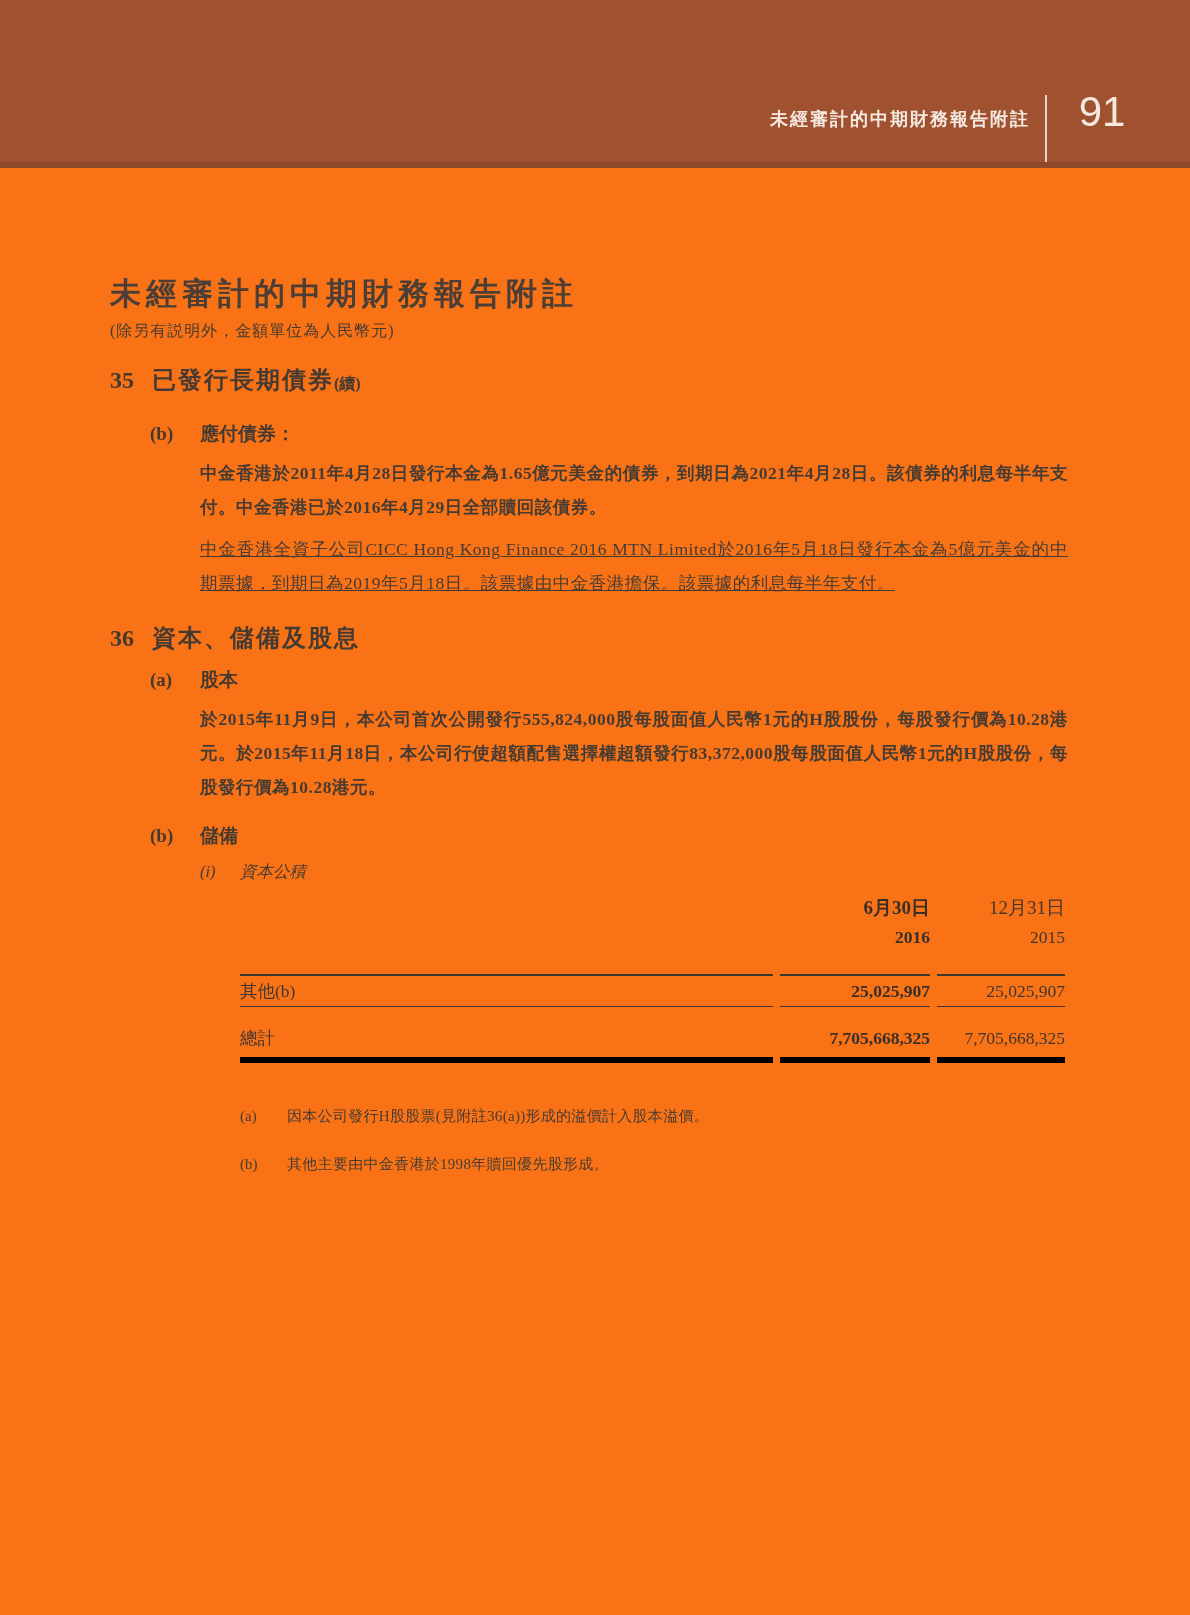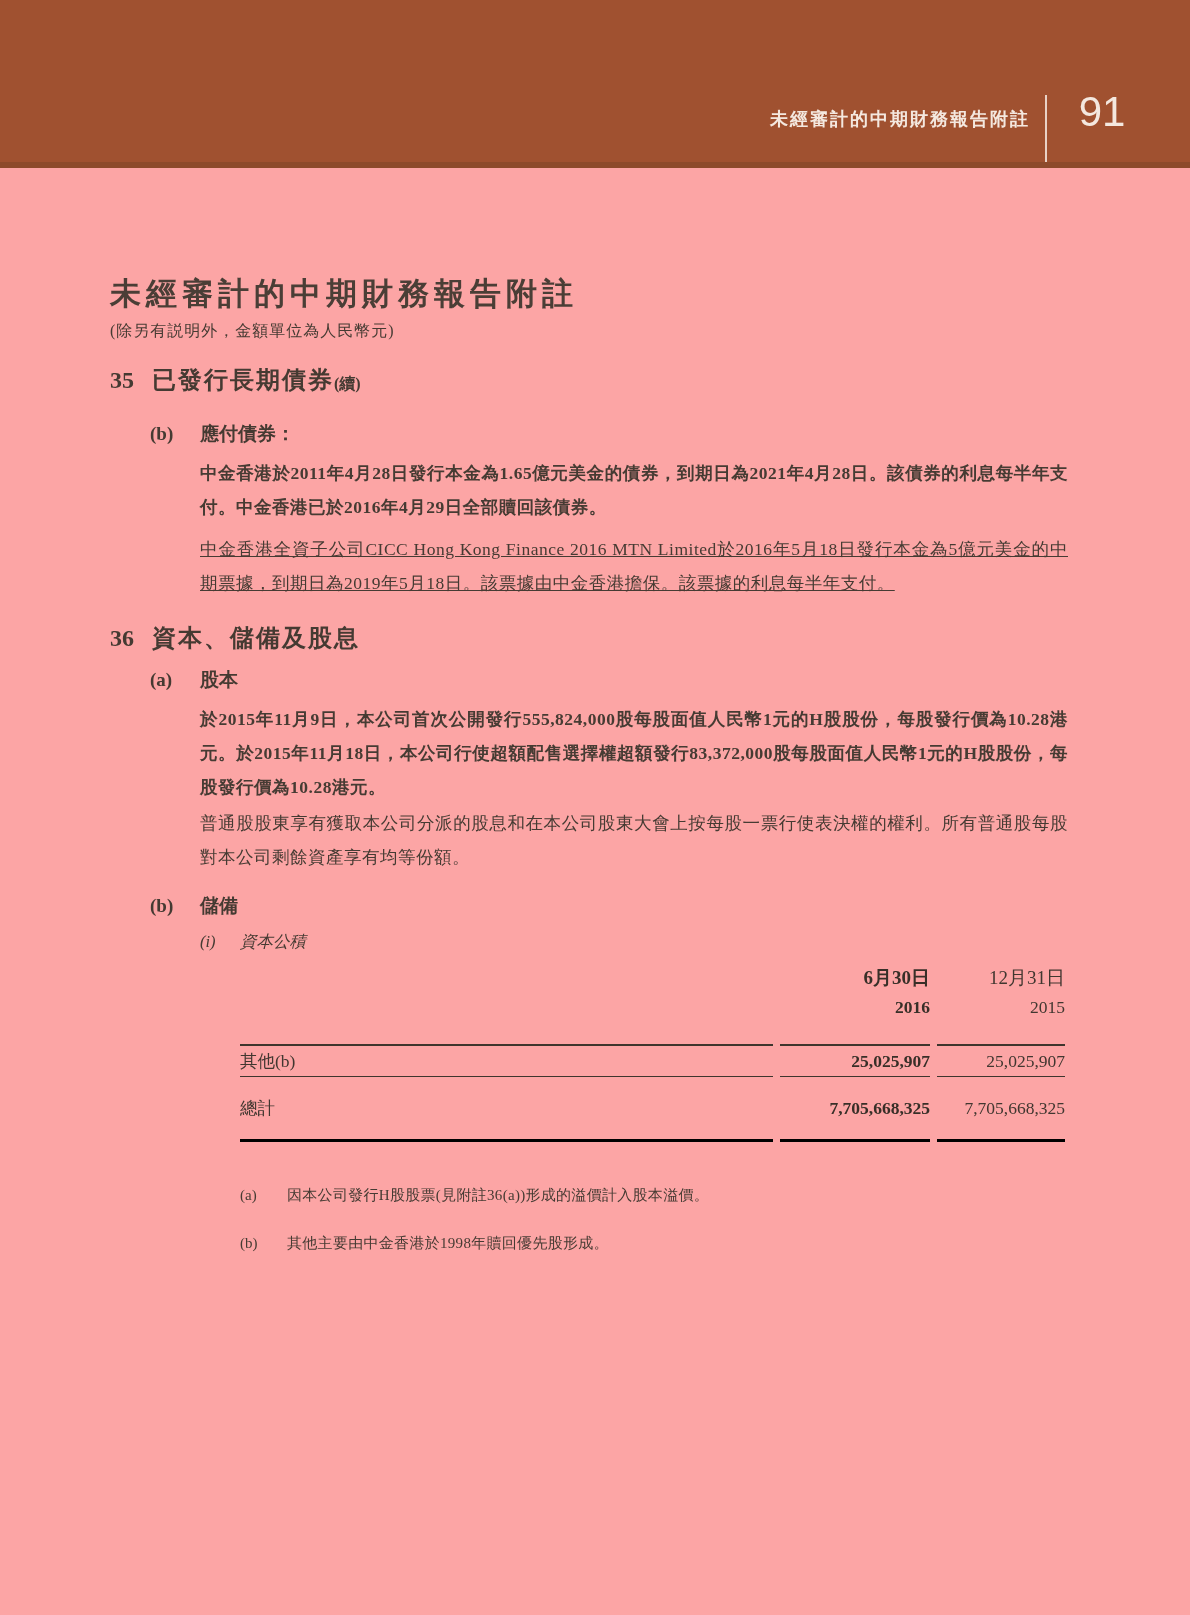--- a/index.html
+++ b/index.html
@@ -1,19 +1,19 @@
 <!DOCTYPE html>
 <html><head>
 <meta charset="utf-8">
 <style>
   * { margin:0; padding:0; box-sizing:border-box; }
   html,body { background:#e9e0da; }
   .page {
     position:relative; width:1190px; height:1615px; margin:0 auto;
-    background:#fca5a5; overflow:hidden;
+    background:#f97316; overflow:hidden;
     font-family:"Liberation Serif","DejaVu Serif",serif;
     color:#463b33;
   }
   
   .band { position:absolute; top:0; left:0; width:1190px; height:168px; background:#a05130; }
   .band::after { content:""; position:absolute; left:0; bottom:0; width:100%; height:6px; background:#8d4a2b; }
   .band-title {
     position:absolute; top:107px; right:160px;
     font-size:18px; font-weight:bold; letter-spacing:2px; color:#f4e8df;
   }
@@ -44,21 +44,21 @@
   table.fin { border-collapse:separate; border-spacing:7px 0; table-layout:fixed; width:839px; font-size:17.5px; color:#413730; }
   col.c-label { width:533px; } col.c-2016 { width:150px; } col.c-2015 { width:128px; }
   th,td { font-weight:normal; vertical-align:bottom; }
   .num { text-align:right; }
   .head-cell { padding-bottom:22px; border-bottom:2px solid #3e352d; }
   .head-date { font-size:19px; line-height:28px; }
   .head-year { font-size:17.5px; line-height:30px; }
   .b2016 { font-weight:bold; color:#382f28; }
   tr.row1 td { padding-top:16px; line-height:30px; }
   tr.row2 td { line-height:30px; border-bottom:1.5px solid #3e352d; }
-  tr.total td { padding-top:16px; padding-bottom:16px; line-height:30px; border-bottom:3px solid #000000; }
+  tr.total td { padding-top:16px; padding-bottom:4px; line-height:30px; border-bottom:6px solid #000000; }
   
   .notes { margin-left:130px; margin-top:42px; font-size:15px; }
   .note { display:flex; line-height:22px; }
   .note + .note { margin-top:26px; }
   .note-label { width:47px; flex:none; }
   .note-text { letter-spacing:.3px; }
 </style>
 </head>
 <body>
 
@@ -91,21 +91,20 @@
     <div class="sec-head">
       <span class="sec-num">36</span>
       <span>資本、儲備及股息</span>
     </div>
 
     <div class="sub-head mt12">
       <span class="sub-label">(a)</span>
       <span>股本</span>
     </div>
     <p class="para mt8">於2015年11月9日，本公司首次公開發行555,824,000股每股面值人民幣1元的H股股份，每股發行價為10.28港元。於2015年11月18日，本公司行使超額配售選擇權超額發行83,372,000股每股面值人民幣1元的H股股份，每股發行價為10.28港元。</p>
-    <p class="para mt2">普通股股東享有獲取本公司分派的股息和在本公司股東大會上按每股一票行使表決權的權利。所有普通股每股對本公司剩餘資產享有均等份額。</p>
 
     <div class="sub-head mt18">
       <span class="sub-label">(b)</span>
       <span>儲備</span>
     </div>
 
     <div class="item-i">
       <span class="item-i-label">(i)</span>
       <span>資本公積</span>
     </div>

